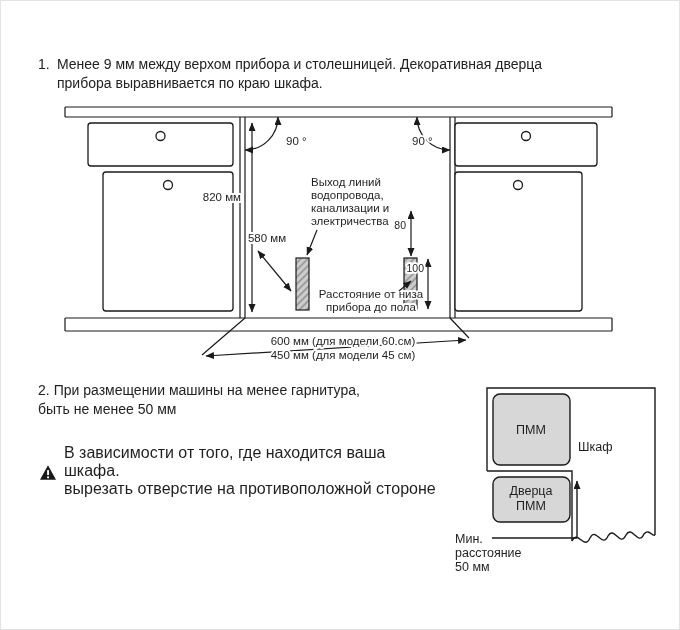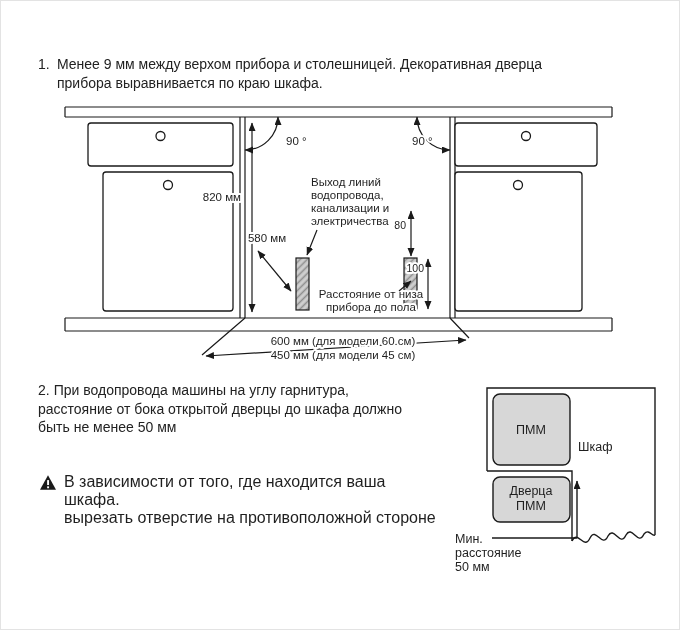--- a/index.html
+++ b/index.html
@@ -14,21 +14,21 @@
   .page-frame{
     position:absolute;left:0;top:0;width:678px;height:628px;
     border:1px solid #e3e3e3;
     pointer-events:none;
   }
   .para{position:absolute;font-size:14px;line-height:18.5px;color:#222;}
   .sec1{left:38px;top:55px;width:590px;display:flex;}
   .sec1 .num{width:19px;flex:0 0 19px;}
   .sec2{left:38px;top:381px;width:420px;}
   .sec2 .num2{margin-right:4px;}
-  .warning{position:absolute;left:40px;top:473px;width:400px;display:flex;}
+  .warning{position:absolute;left:40px;top:444px;width:400px;display:flex;align-items:center;}
   .warn-icon{flex:0 0 16px;margin-top:2px;margin-right:8px;}
   svg text{fill:#1f1f1f;}
   .dl{font-size:11.5px;}
   .ds{font-size:10.5px;}
   .db{font-size:12.5px;}
   .halo{paint-order:stroke fill;stroke:#ffffff;stroke-width:4px;stroke-linejoin:round;}
   .ln{stroke:#1a1a1a;stroke-width:1.2;fill:none;}
   .ln2{stroke:#1a1a1a;stroke-width:1.4;fill:none;}
   .panel{fill:#ffffff;stroke:#1a1a1a;stroke-width:1.3;}
   .gray{fill:#d7d7d7;stroke:#1a1a1a;stroke-width:1.4;}
@@ -111,23 +111,22 @@
   <path class="ln" d="M344 193 L356 183" marker-end="url(#ah1)"></path>
 
   <path class="ln" d="M190 220 L147 257 M395 220 L414 240"></path>
   <path class="ln" d="M151 258 L411 242" marker-start="url(#ah1)" marker-end="url(#ah1)"></path>
   <text class="dl halo" x="288" y="247" text-anchor="middle">600 мм (для модели 60 см)</text>
   <text class="dl halo" x="288" y="261" text-anchor="middle">450 мм (для модели 45 см)</text>
 </svg>
 
 <div class="para sec2">
   <div>
-    <span class="num2">2.</span><span>При водопровода машины на углу гарнитура,</span>
+    <span class="num2">2.</span><span>При размещении машины на менее гарнитура,</span>
   </div>
-  <div>расстояние от бока открытой дверцы до шкафа должно</div>
   <div>быть не менее 50 мм</div>
 </div>
 
 <div class="warning">
   <svg class="warn-icon" width="16" height="15" viewBox="0 0 20 18">
     <path d="M10 0 L20 18 H0 Z" fill="#1a1a1a"></path>
     <rect x="8.9" y="6" width="2.4" height="6.2" fill="#ffffff"></rect>
     <rect x="8.9" y="13.8" width="2.4" height="2.4" fill="#ffffff"></rect>
   </svg>
   <div class="plines">

